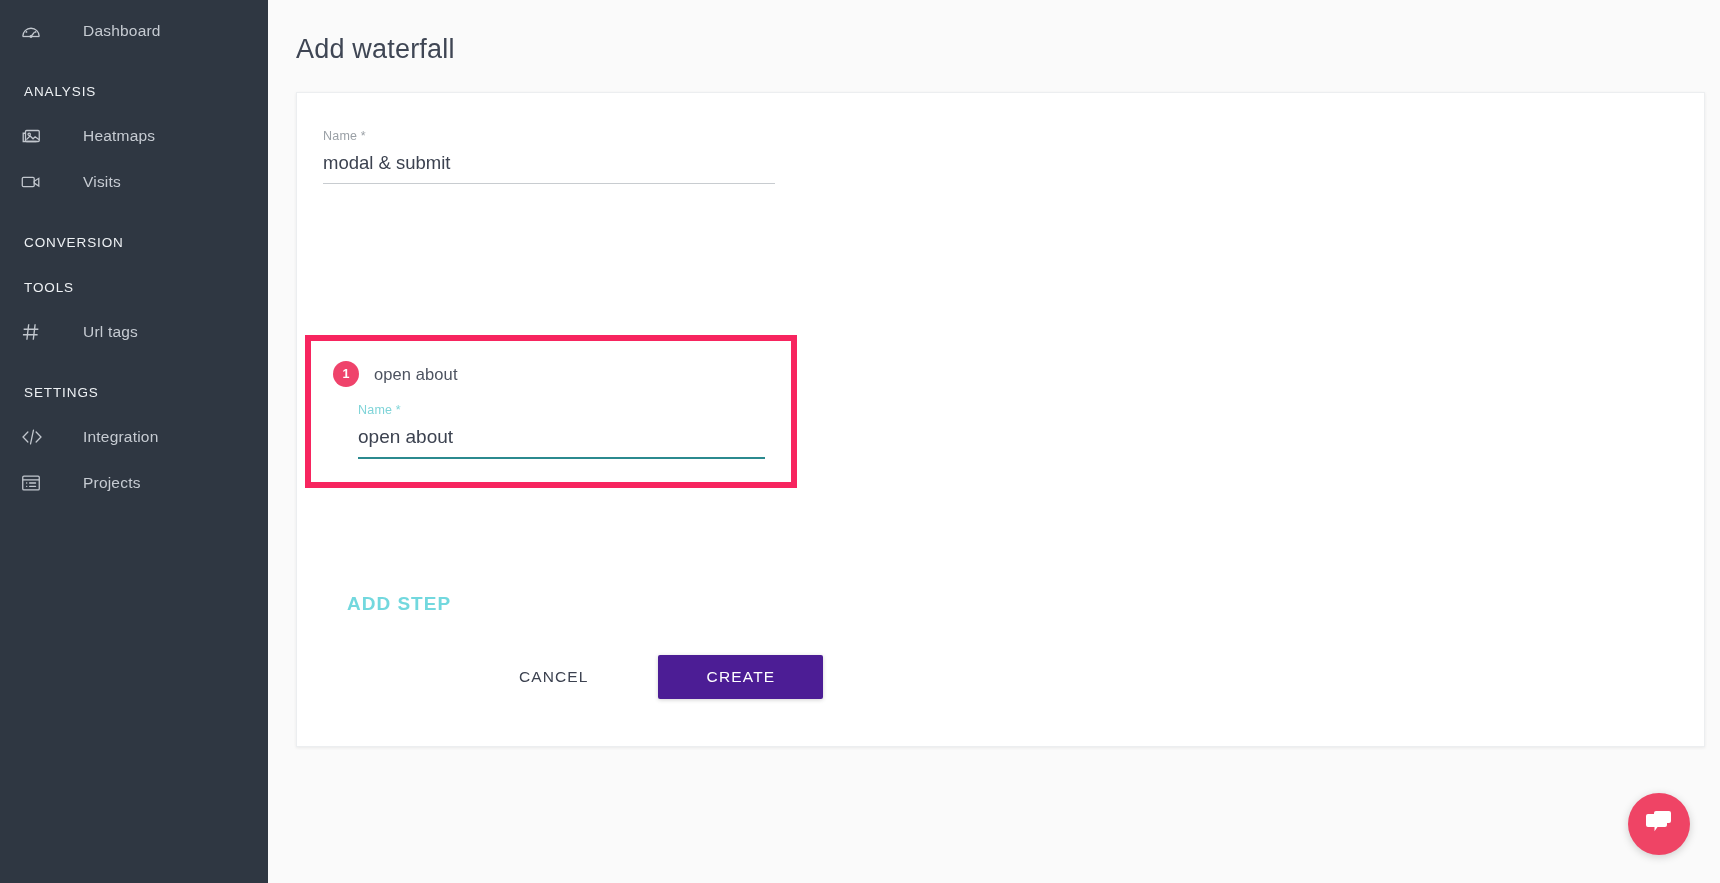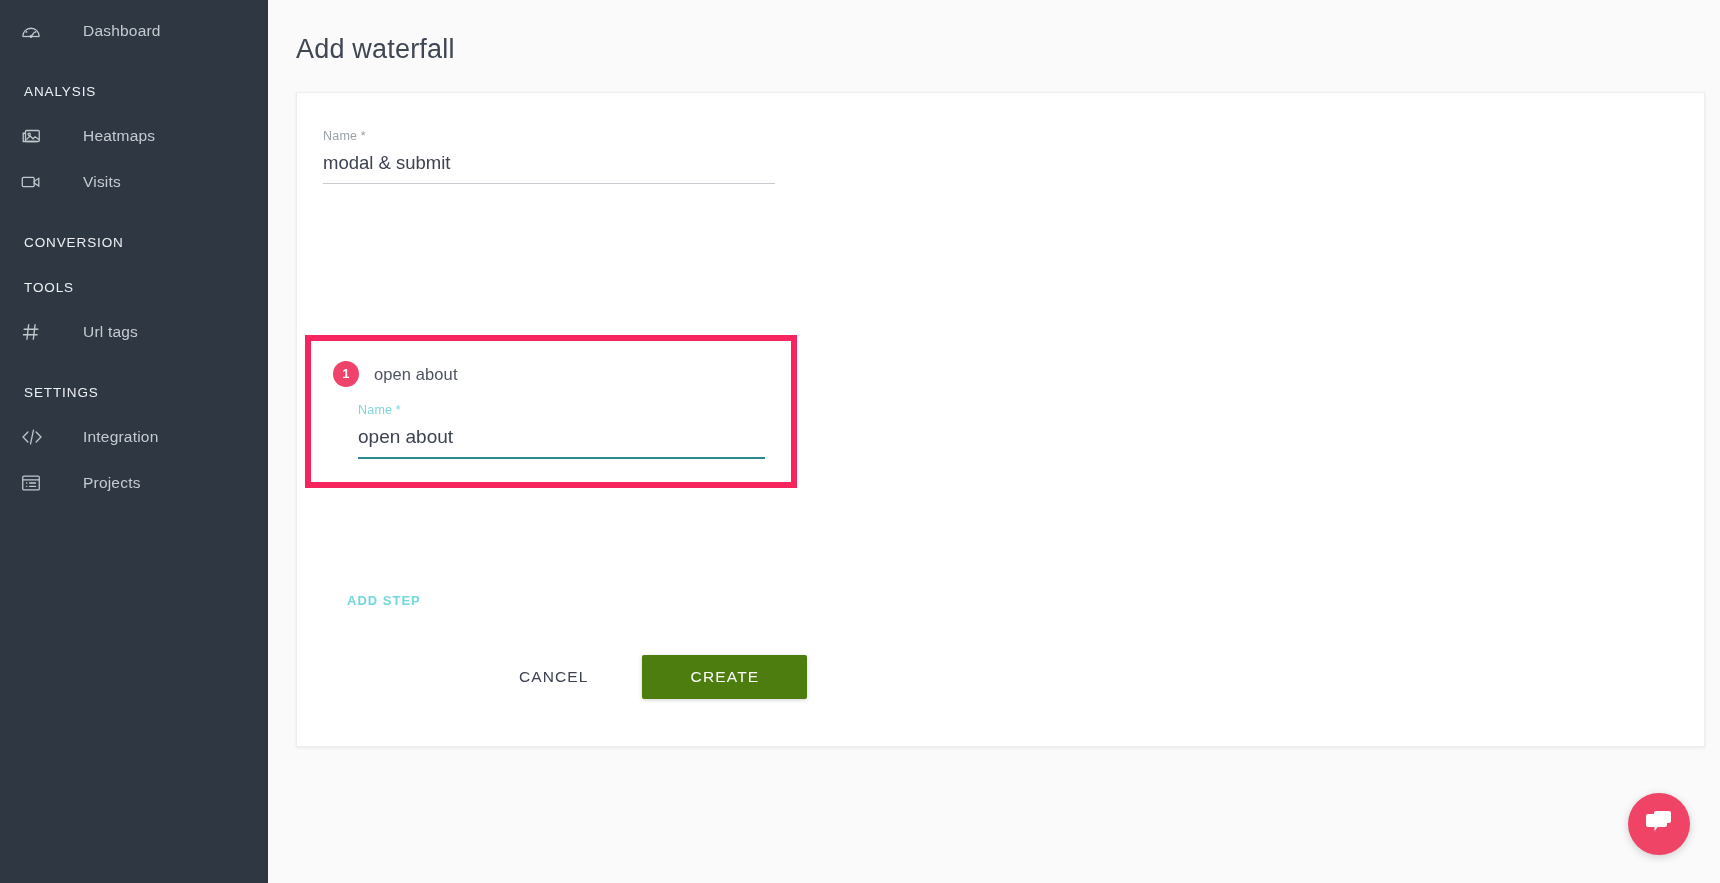--- a/index.html
+++ b/index.html
@@ -190,21 +190,21 @@
     border-right: 7px solid transparent;
     border-top: 8px solid #585f6b;
     margin-bottom: 6px;
   }
 
   
   .add-step {
     position: absolute;
     left: 42px;
     top: 494px;
-    font-size: 13px;
+    font-size: 19px;
     font-weight: bold;
     letter-spacing: 1px;
     color: #72d8de;
     cursor: pointer;
     padding: 6px 8px;
   }
 
   
   .actions {
     position: absolute;
@@ -220,24 +220,24 @@
     background: transparent;
     border: none;
     padding: 12px 22px;
     cursor: pointer;
     font-family: inherit;
   }
   .btn-create {
     font-size: 15.5px;
     letter-spacing: 1.2px;
     color: #ffffff;
-    background: #4d7c0f;
+    background: #4c1d95;
     border: none;
     padding: 13px 48px;
-    margin-left: 32px;
+    margin-left: 48px;
     cursor: pointer;
     border-radius: 2px;
     box-shadow: 0 1px 4px rgba(0,0,0,.18);
     font-family: inherit;
   }
 
   
   .chat-fab {
     position: absolute;
     right: 30px;

